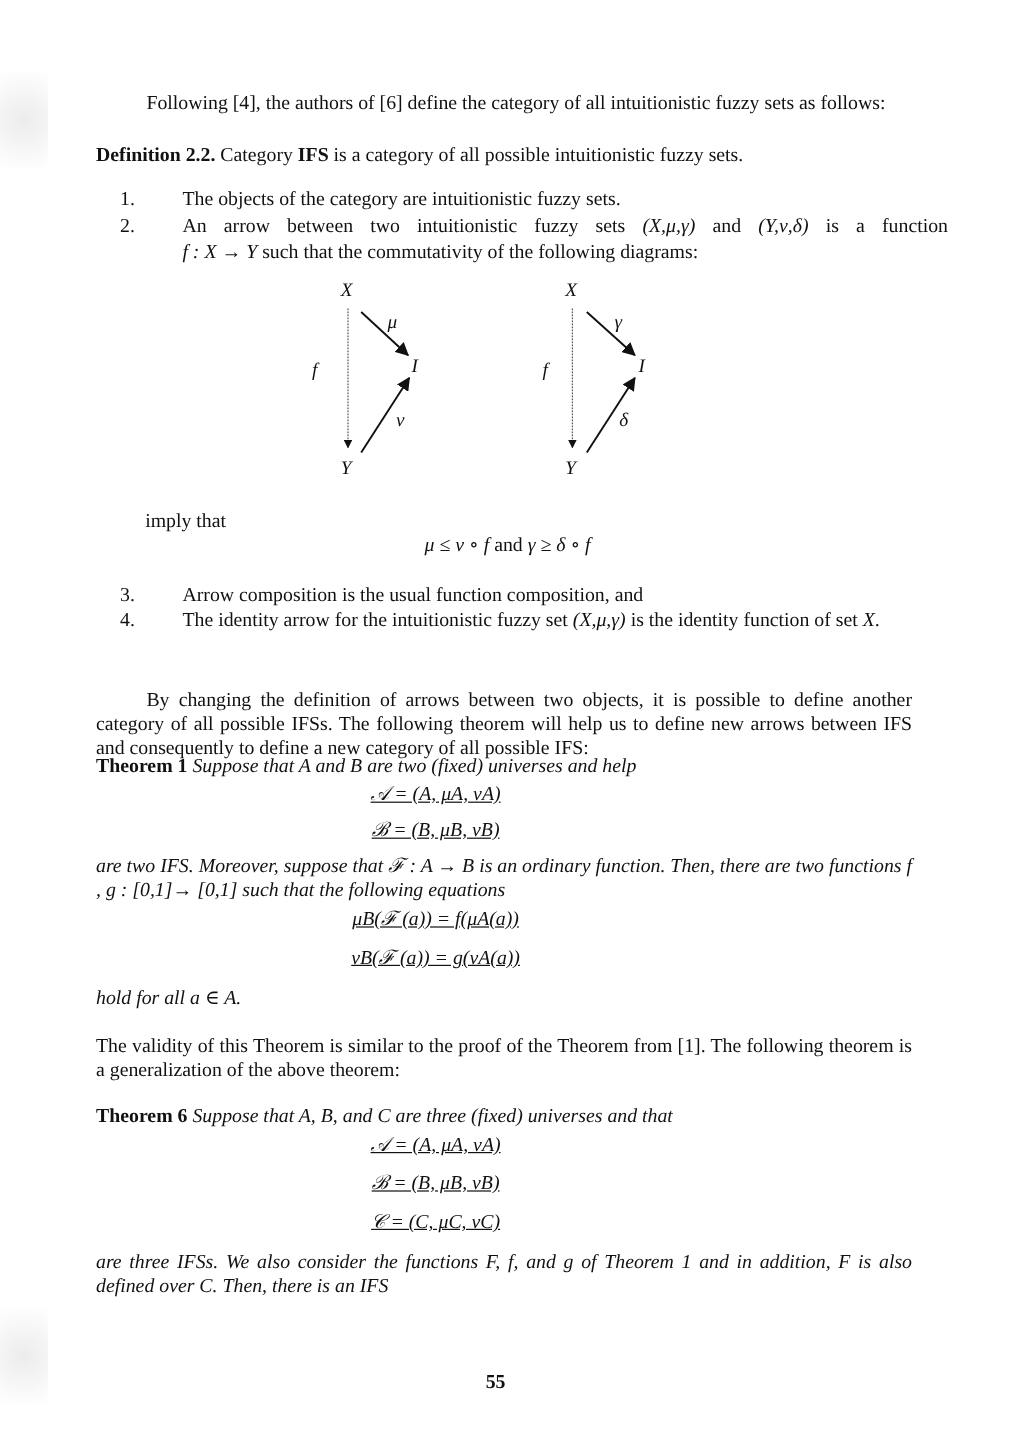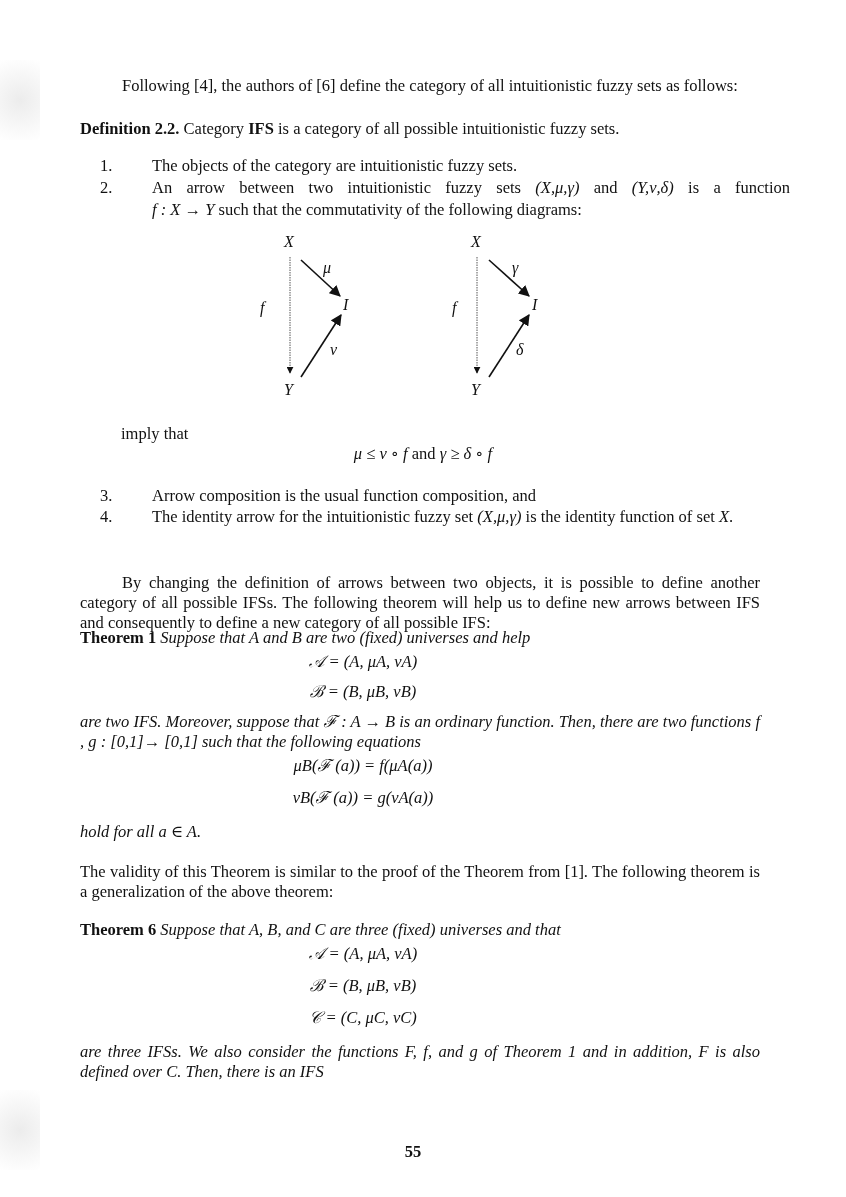--- a/index.html
+++ b/index.html
@@ -10,21 +10,21 @@
   }
   .abs { position: absolute; }
   .para { left: 80px; width: 680px; text-align: justify; }
   .indent { text-indent: 42px; }
   .b { font-weight: bold; }
   .i { font-style: italic; }
   .center { text-align: center; }
   .list-item { left: 100px; width: 660px; }
   .list-item .num { position: absolute; left: 0; }
   .list-item .txt { position: absolute; left: 22px; width: 638px; text-align: justify; margin-left: 30px; }
-  .eq { font-style: italic; text-align: center; width: 726px; left: 0; }
+  .eq { font-style: italic; text-align: center; width: 726px; left: 0; text-decoration: underline; }
   .scanspeck { position: absolute; background: radial-gradient(circle, rgba(200,200,200,0.35), rgba(255,255,255,0)); }
   svg text { font-family: "Liberation Serif", "DejaVu Serif", serif; font-style: italic; font-size: 16px; fill: #111; }
 </style>
 </head>
 <body>
 
 <div class="scanspeck" style="left:0;top:60px;width:40px;height:80px;"></div>
 <div class="scanspeck" style="left:0;top:1090px;width:40px;height:80px;"></div>
 
 <div class="abs para indent" style="top:76px;">Following [4], the authors of [6] define the category of all intuitionistic fuzzy sets as follows:</div>

